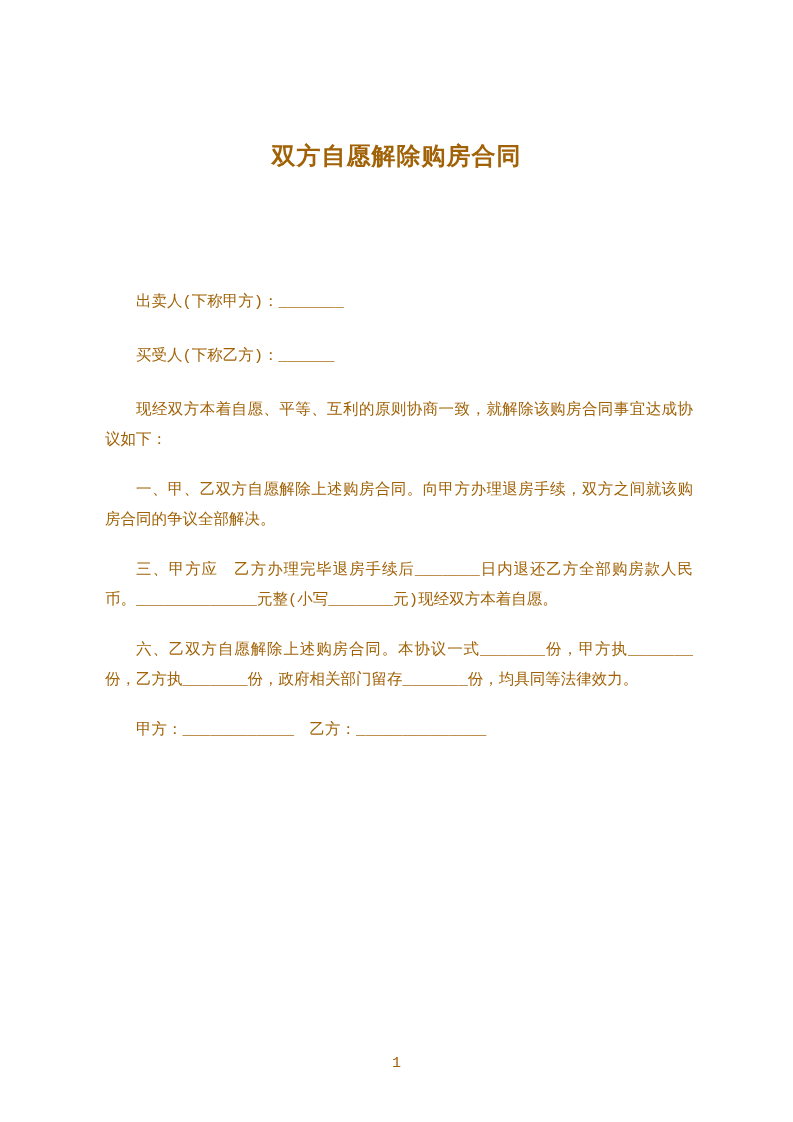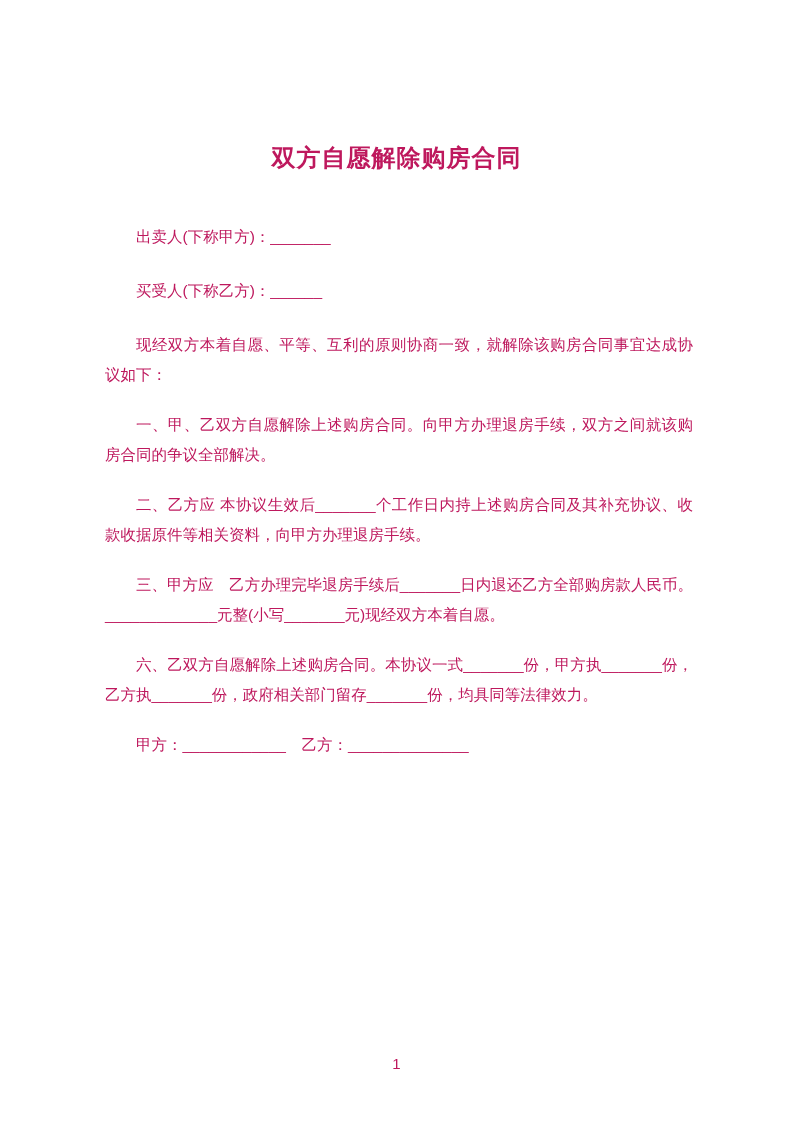--- a/index.html
+++ b/index.html
@@ -6,39 +6,39 @@
     margin: 0;
     padding: 0;
     background: #ffffff;
   }
   .page {
     position: relative;
     width: 793px;
     height: 1122px;
     margin: 0 auto;
     background: #ffffff;
-    color: #be185d;
-    font-family: Liberation Sans, sans-serif;
+    color: #a16207;
+    font-family: Liberation Mono, monospace;
     overflow: hidden;
     box-sizing: border-box;
   }
   .doc-title {
     margin: 0;
     padding-top: 142px;
     text-align: center;
     font-size: 24px;
     line-height: 32px;
     font-weight: bold;
     letter-spacing: 1px;
   }
   .doc-body {
     box-sizing: border-box;
     width: 100%;
     padding: 0 100px 0 105px;
-    margin-top: 48px;
+    margin-top: 113px;
     font-size: 15.5px;
     line-height: 30px;
     text-align: justify;
   }
   .para {
     margin: 0 0 20px 0;
     text-indent: 2em;
     word-break: break-all;
   }
   .para.single {
@@ -67,21 +67,20 @@
   <div class="doc-body">
 
     <p class="para single">出卖人(下称甲方)：_______</p>
 
     <p class="para single">买受人(下称乙方)：______</p>
 
     <p class="para">现经双方本着自愿、平等、互利的原则协商一致，就解除该购房合同事宜达成协议如下：</p>
 
     <p class="para">一、甲、乙双方自愿解除上述购房合同。向甲方办理退房手续，双方之间就该购房合同的争议全部解决。</p>
 
-    <p class="para">二、乙方应 本协议生效后_______个工作日内持上述购房合同及其补充协议、收款收据原件等相关资料，向甲方办理退房手续。</p>
 
     <p class="para">三、甲方应　乙方办理完毕退房手续后_______日内退还乙方全部购房款人民币。_____________元整(小写_______元)现经双方本着自愿。</p>
 
 
 
     <p class="para">六、乙双方自愿解除上述购房合同。本协议一式_______份，甲方执_______份，乙方执_______份，政府相关部门留存_______份，均具同等法律效力。</p>
 
     <p class="para last">甲方：____________　乙方：______________</p>
 
   </div>

